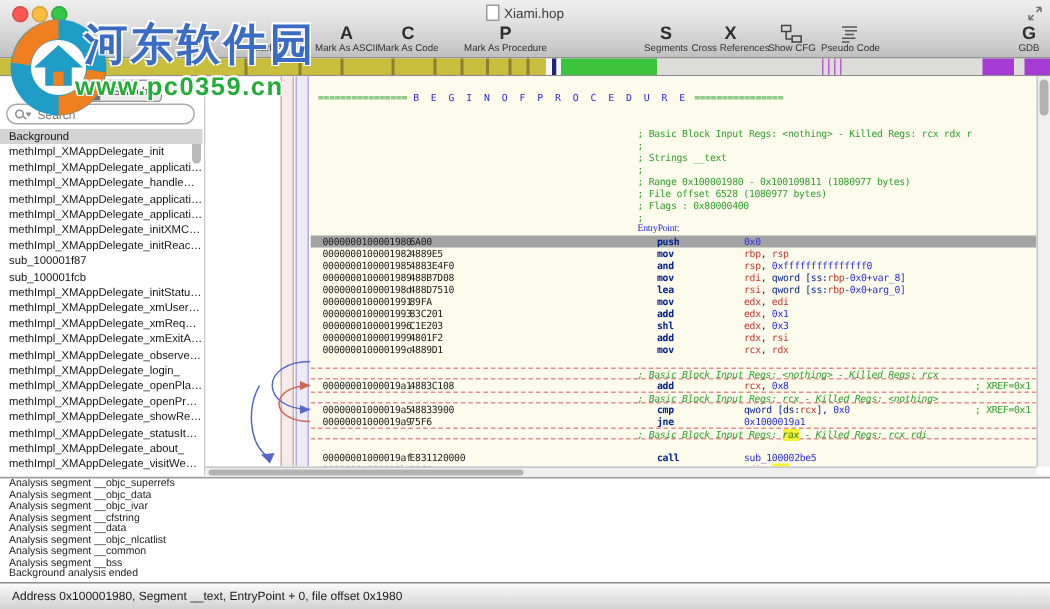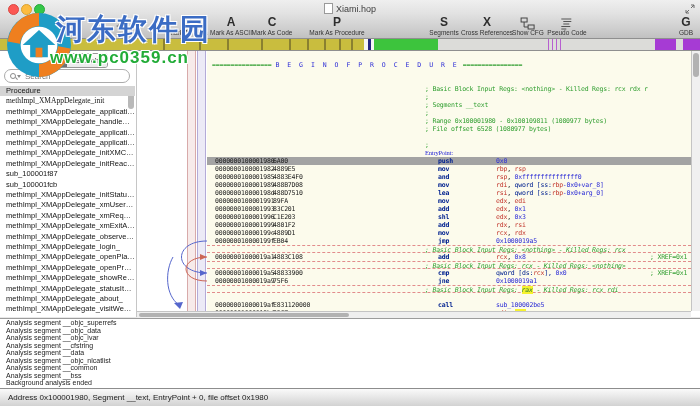--- a/index.html
+++ b/index.html
@@ -182,22 +182,22 @@
         <span class="tab on">Labels</span>
         <span class="tab">Search</span>
       </div>
       <div class="search">
         <span class="mag"></span>
         <span class="magdrop"></span>
         <input placeholder="Search" style="">
       </div>
       <div class="sscroll"></div>
       <div id="sitems">
-          <div class="sitem sel" style="top: 35px;">Procedure</div>
-          <div class="sitem" style="top: 45.4px; font-family: Liberation Serif, serif;">methImpl_XMAppDelegate_init</div>
+          <div class="sitem sel" style="top: 35px;">Background</div>
+          <div class="sitem" style="top: 45.4px;">methImpl_XMAppDelegate_init</div>
           <div class="sitem" style="top: 55.8px;">methImpl_XMAppDelegate_application...</div>
           <div class="sitem" style="top: 66.2px;">methImpl_XMAppDelegate_handleURL...</div>
           <div class="sitem" style="top: 76.6px;">methImpl_XMAppDelegate_application...</div>
           <div class="sitem" style="top: 87px;">methImpl_XMAppDelegate_application...</div>
           <div class="sitem" style="top: 97.4px;">methImpl_XMAppDelegate_initXMClient</div>
           <div class="sitem" style="top: 107.8px;">methImpl_XMAppDelegate_initReachability</div>
           <div class="sitem" style="top: 118.2px;">sub_100001f87</div>
           <div class="sitem" style="top: 128.6px;">sub_100001fcb</div>
           <div class="sitem" style="top: 139px;">methImpl_XMAppDelegate_initStatusB...</div>
           <div class="sitem" style="top: 149.4px;">methImpl_XMAppDelegate_xmUserDid...</div>
@@ -227,30 +227,33 @@
       </svg>
       <div class="listing" id="listing">
           <div class="lrow proc procline" style="top: 10px;"><span class="eq">================</span><span class="ptitle">B E G I N  O F  P R O C E D U R E</span><span class="eq">================</span></div>
           <div class="lrow" style="top: 34px;">
             <span class="c-cmt">; Basic Block Input Regs: &lt;nothing&gt; -  Killed Regs: rcx rdx r</span>
           </div>
           <div class="lrow" style="top: 42px;">
             <span class="c-cmt">;</span>
           </div>
           <div class="lrow" style="top: 50px;">
-            <span class="c-cmt">; Segments __text</span>
+            <span class="c-cmt">; Strings __text</span>
           </div>
           <div class="lrow" style="top: 58px;">
             <span class="c-cmt">;</span>
           </div>
           <div class="lrow" style="top: 66px;">
             <span class="c-cmt">; Range 0x100001980 - 0x100109811 (1080977 bytes)</span>
           </div>
           <div class="lrow" style="top: 74px;">
             <span class="c-cmt">; File offset 6528 (1080977 bytes)</span>
+          </div>
+          <div class="lrow" style="top: 82px;">
+            <span class="c-cmt">; Flags : 0x80000400</span>
           </div>
           <div class="lrow" style="top: 90px;">
             <span class="c-cmt">;</span>
           </div>
           <div class="lrow" style="top: 98px; font-family: Liberation Serif, serif;">
             <span class="c-lbl">EntryPoint:</span>
           </div>
           <div class="lrow selrow" style="top: 106px;">
             <span class="c-addr">0000000100001980</span>
             <span class="c-bytes">6A00</span>
@@ -303,26 +306,20 @@
             <span class="c-addr">0000000100001999</span>
             <span class="c-bytes">4801F2</span>
             <span class="c-mn">add</span>
             <span class="c-ops"><i class="tk-r">rdx</i><i class="tk-p">, </i><i class="tk-r">rsi</i></span>
           </div>
           <div class="lrow" style="top: 178px;">
             <span class="c-addr">000000010000199c</span>
             <span class="c-bytes">4889D1</span>
             <span class="c-mn">mov</span>
             <span class="c-ops"><i class="tk-r">rcx</i><i class="tk-p">, </i><i class="tk-r">rdx</i></span>
-          </div>
-          <div class="lrow" style="top: 186px;">
-            <span class="c-addr">000000010000199f</span>
-            <span class="c-bytes">EB04</span>
-            <span class="c-mn">jmp</span>
-            <span class="c-ops"><i class="tk-n">0x1000019a5</i></span>
           </div>
           <div class="lrow bbrow" style="top: 194px;">
             <span class="c-cmt"><i class="tk-g">; Basic Block Input Regs: &lt;nothing&gt; -  Killed Regs: rcx</i></span>
           </div>
           <div class="lrow" style="top: 202px;">
             <span class="c-addr">00000001000019a1</span>
             <span class="c-bytes">4883C108</span>
             <span class="c-mn">add</span>
             <span class="c-ops"><i class="tk-r">rcx</i><i class="tk-p">, </i><i class="tk-n">0x8</i></span>
             <span class="c-xref">; XREF=0x1</span>

